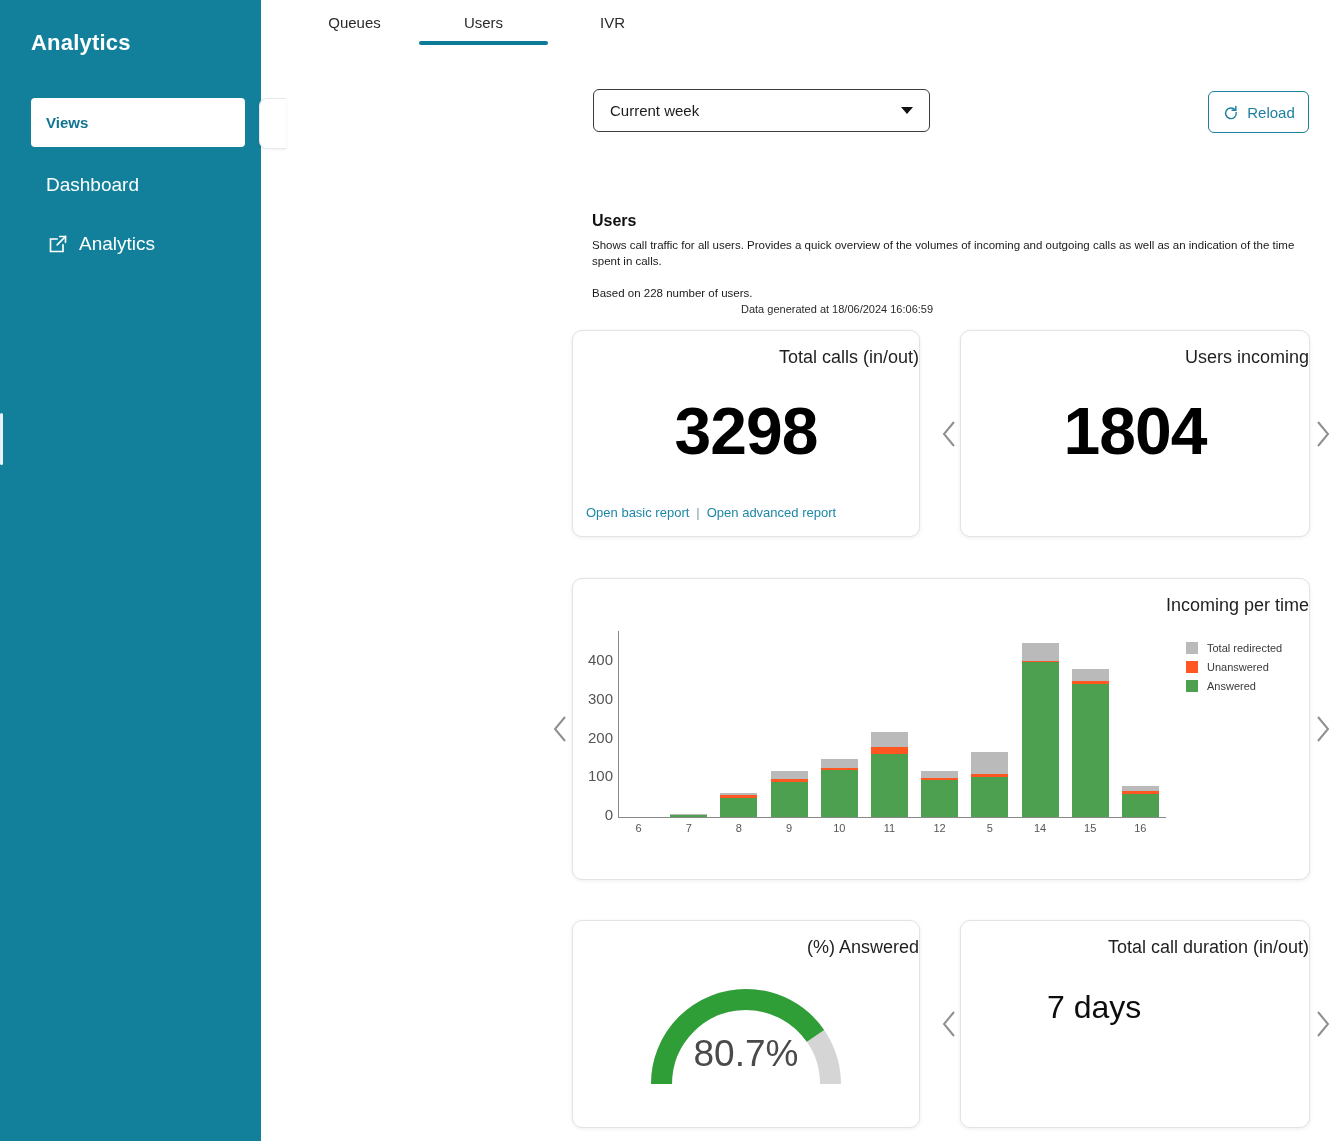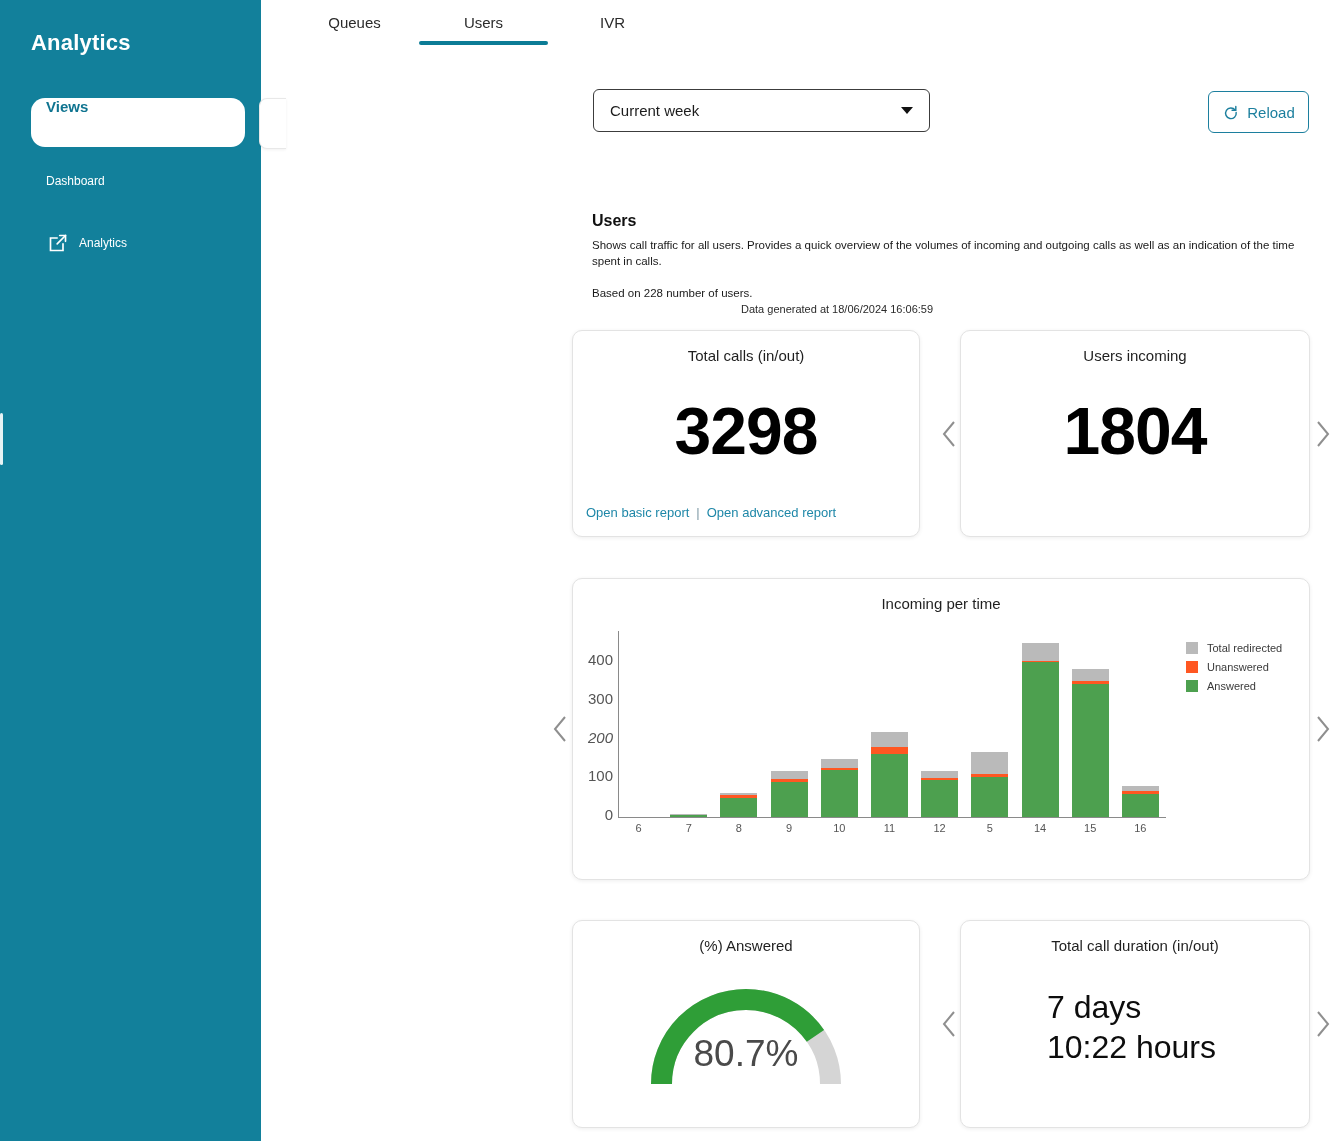--- a/index.html
+++ b/index.html
@@ -2,24 +2,24 @@
 <html><head>
 <meta charset="utf-8">
 <style>
   html,body{margin:0;padding:0;}
   body{font-family:"Liberation Sans",sans-serif;background:#fff;}
   #screen{position:relative;width:1342px;height:1141px;overflow:hidden;background:#fff;}
 
   
   .sidebar{position:absolute;left:0;top:0;width:261px;height:1141px;background:#12809b;}
   .sidebar-title{position:absolute;left:31px;top:30px;color:#fff;font-size:22px;font-weight:700;letter-spacing:.2px;}
-  .views-pill{position:absolute;left:31px;top:98px;width:214px;height:49px;background:#fff;border-radius:14px;
-    display:flex;padding-left:15px;box-sizing:border-box;cursor:pointer;}
+  .views-pill{position:absolute;left:31px;top:98px;width:214px;height:49px;background:#fff;border-radius:4px;
+    display:flex;align-items:center;padding-left:15px;box-sizing:border-box;cursor:pointer;}
   .views-pill span{color:#0f7490;font-size:15px;font-weight:700;}
-  .side-item{position:absolute;left:46px;color:#fff;font-size:12px;cursor:pointer;}
+  .side-item{position:absolute;left:46px;color:#fff;font-size:19px;cursor:pointer;}
   .side-item.dashboard{top:174px;}
   .side-item.analytics{top:233px;left:48px;display:flex;align-items:center;gap:11px;}
   .left-notch{position:absolute;left:0;top:413px;width:3px;height:52px;background:rgba(255,255,255,.9);border-radius:2px;}
   .clipped-pill{position:absolute;left:259px;top:98px;width:26px;height:49px;background:#fff;border:1px solid #e8e8e8;
     border-right:none;border-radius:8px 0 0 8px;box-shadow:0 1px 3px rgba(0,0,0,.06);}
 
   
   .tabs{position:absolute;left:290px;top:0;display:flex;height:45px;}
   .tab{width:129px;display:flex;align-items:center;justify-content:center;font-size:15px;color:#2b2b2b;cursor:pointer;position:relative;}
   .tab.active::after{content:"";position:absolute;left:0;right:0;bottom:0;height:4px;background:#0c7c96;border-radius:2px;}
@@ -32,21 +32,21 @@
     box-sizing:border-box;display:flex;align-items:center;justify-content:center;gap:8px;color:#1c7f9e;font-size:15px;background:#fff;cursor:pointer;}
 
   
   .section-title{position:absolute;left:592px;top:212px;font-size:16px;font-weight:700;color:#101010;}
   .section-desc{position:absolute;left:592px;top:238px;width:715px;font-size:11.5px;line-height:15.5px;color:#1a1a1a;}
   .based-on{position:absolute;left:592px;top:287px;font-size:11.5px;color:#1a1a1a;}
   .generated{position:absolute;left:741px;top:303px;font-size:11px;color:#2a2a2a;}
 
   
   .card{position:absolute;background:#fff;border:1px solid #e3e3e3;border-radius:10px;box-shadow:0 1px 4px rgba(0,0,0,.07);box-sizing:border-box;}
-  .card-title{position:absolute;top:16px;left:0;right:0;text-align:center;font-size:15px;color:#1f1f1f;}
+  .card-title{position:absolute;top:16px;left:0;right:0;text-align:right;font-size:18px;color:#1f1f1f;}
   .big-value{position:absolute;top:62px;left:0;right:0;text-align:center;font-size:66px;font-weight:700;color:#000;letter-spacing:-1px;}
   .card-links{position:absolute;left:13px;bottom:16px;font-size:13px;}
   .card-links a{color:#1e87a8;text-decoration:none;cursor:pointer;}
   .links-sep{color:#7f9aa6;margin:0 7px;}
 
   #card-total-calls{left:572px;top:330px;width:348px;height:207px;}
   #card-total-incoming{left:960px;top:330px;width:350px;height:207px;}
   #card-chart{left:572px;top:578px;width:738px;height:302px;}
   #card-gauge{left:572px;top:920px;width:348px;height:208px;}
   #card-duration{left:960px;top:920px;width:350px;height:208px;}
@@ -161,21 +161,21 @@
       </svg>
   </div>
 
   <div class="card" id="card-chart">
     <div class="card-title">Incoming per time</div>
     <div class="y-axis-line"></div>
     <div class="x-axis-line"></div>
     <div class="y-labels">
         <div class="ytick" style="bottom: -6px;">0</div>
         <div class="ytick" style="bottom: 32.75px;">100</div>
-        <div class="ytick" style="bottom: 71.5px; font-style: italic;">200</div>
+        <div class="ytick" style="bottom: 71.5px;">200</div>
         <div class="ytick" style="bottom: 110.25px;">300</div>
         <div class="ytick" style="bottom: 149px;">400</div>
       </div>
     <div class="bars">
         <div class="bar-col">
           <div class="bar-stack">
             <div class="seg" style="height: 0px; background: rgb(186, 186, 186);"></div>
             <div class="seg" style="height: 0px; background: rgb(255, 87, 34);"></div>
             <div class="seg" style="height: 0px; background: rgb(77, 160, 79);"></div>
           </div>
@@ -297,21 +297,20 @@
         <path d="M 21.5 106 A 84.5 84.5 0 0 1 190.5 106" fill="none" stroke="#2f9e37" stroke-width="21" pathLength="100" stroke-dasharray="80.7 100"></path>
       </svg>
     </div>
     <div class="gauge-text">80.7%</div>
   </div>
 
   <div class="card" id="card-duration">
     <div class="card-title">Total call duration (in/out)</div>
     <div class="duration-lines">
       <div>7 days</div>
-      <div>10:22 hours</div>
     </div>
   </div>
 
   <div class="chev" style="left:941px;top:1009px;">
     <svg width="16" height="30" viewBox="0 0 16 30" fill="none" stroke="#8f8f8f" stroke-width="2">
         <polyline points="13,3 3,15 13,27"></polyline>
       </svg>
   </div>
   <div class="chev" style="left:1315px;top:1009px;">
     <svg width="16" height="30" viewBox="0 0 16 30" fill="none" stroke="#8f8f8f" stroke-width="2">

